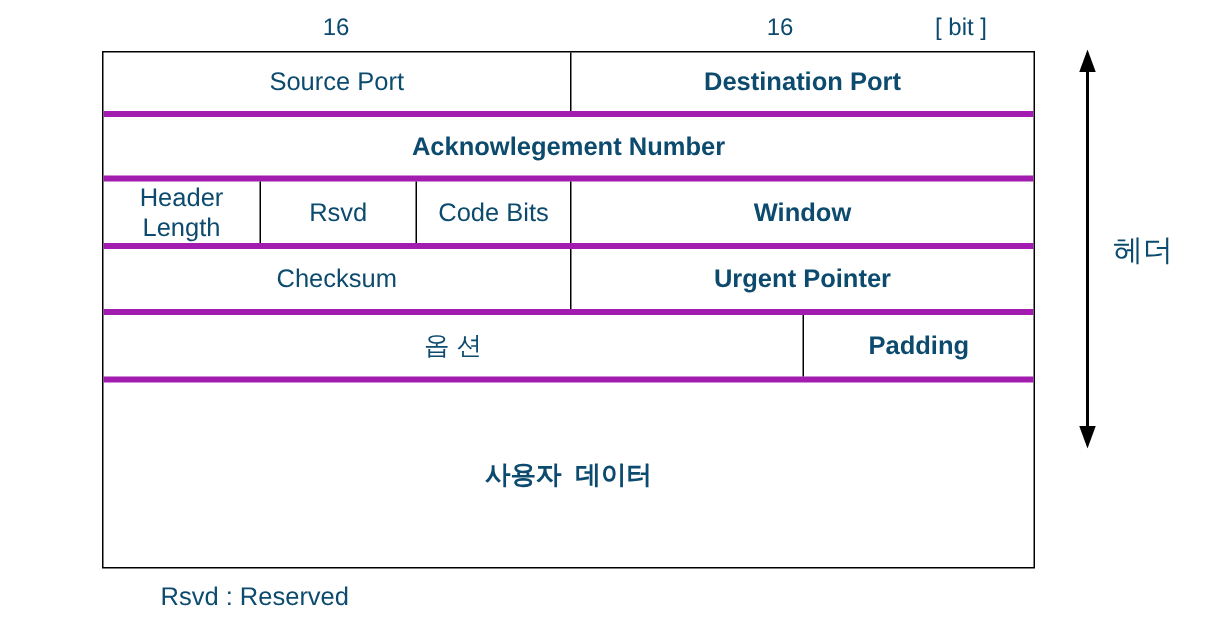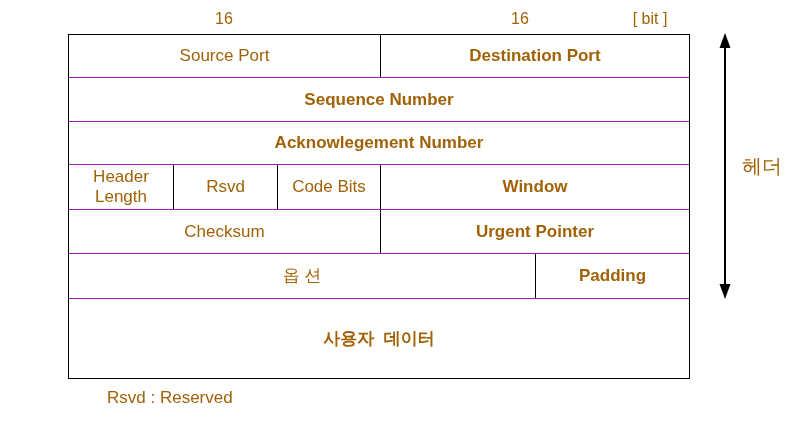--- a/index.html
+++ b/index.html
@@ -2,47 +2,47 @@
 <html><head>
 <meta charset="utf-8">
 <style>
   * { margin: 0; padding: 0; box-sizing: border-box; }
   html, body { background: #ffffff; }
   .canvas {
     position: relative;
     width: 806px;
     height: 425px;
     background: #ffffff;
-    color: #a16207;
+    color: #0c4a6e;
     font-family: "Liberation Sans", "DejaVu Sans", sans-serif;
     font-size: 17px;
     overflow: hidden;
   }
   .bitlabel {
     position: absolute;
     top: 10px;
     text-align: center;
     font-size: 16px;
     white-space: pre;
   }
   .left16  { left: 68px;  width: 312px; }
   .right16 { left: 380px; width: 280px; }
-  .unit    { left: 611px; width: 78px; }
+  .unit    { left: 580px; width: 78px; text-align: right; }
   .tbl {
     position: absolute;
     left: 68px;
     top: 34px;
     width: 622px;
     height: 345px;
     border: 1px solid #000;
     display: flex;
     flex-direction: column;
     background: #ffffff;
   }
-  .row { display: flex; border-bottom: 1px solid #a21caf; }
+  .row { display: flex; border-bottom: 4px solid #a21caf; }
   .row:last-child { border-bottom: none; flex: 1; }
   .r1 { height: 43px; }
   .r2 { height: 44px; }
   .r3 { height: 43px; }
   .r4 { height: 45px; }
   .r5 { height: 44px; }
   .r6 { height: 45px; }
   .cell {
     display: flex;
     align-items: center;
@@ -87,23 +87,20 @@
 
   <div class="bitlabel left16">16</div>
   <div class="bitlabel right16">16</div>
   <div class="bitlabel unit">[ bit ]</div>
 
   <div class="tbl">
     <div class="row r1">
       <div class="cell half">Source Port</div>
       <div class="cell grow">Destination Port</div>
     </div>
-    <div class="row r2">
-      <div class="cell grow">Sequence Number</div>
-    </div>
     <div class="row r3">
       <div class="cell grow">Acknowlegement Number</div>
     </div>
     <div class="row r4">
       <div class="cell w1">Header Length</div>
       <div class="cell w2">Rsvd</div>
       <div class="cell w3">Code Bits</div>
       <div class="cell grow">Window</div>
     </div>
     <div class="row r5">

